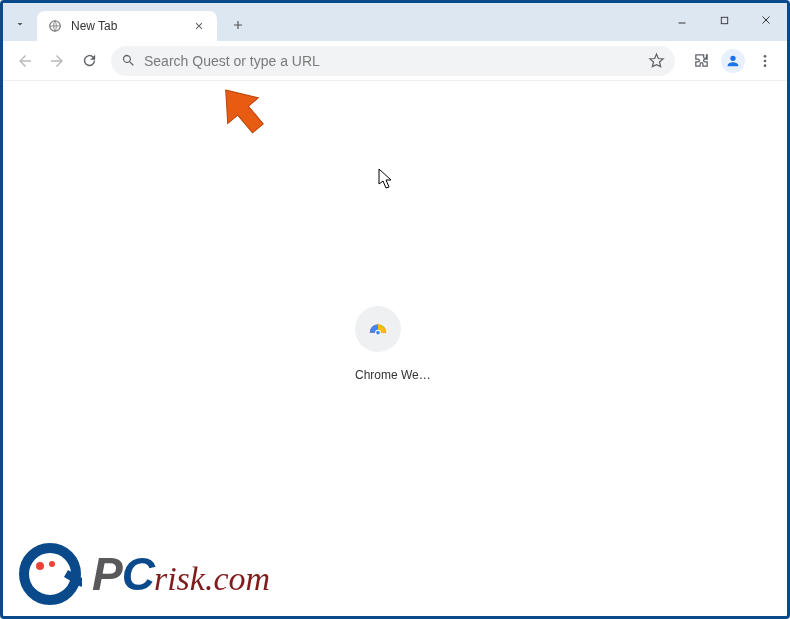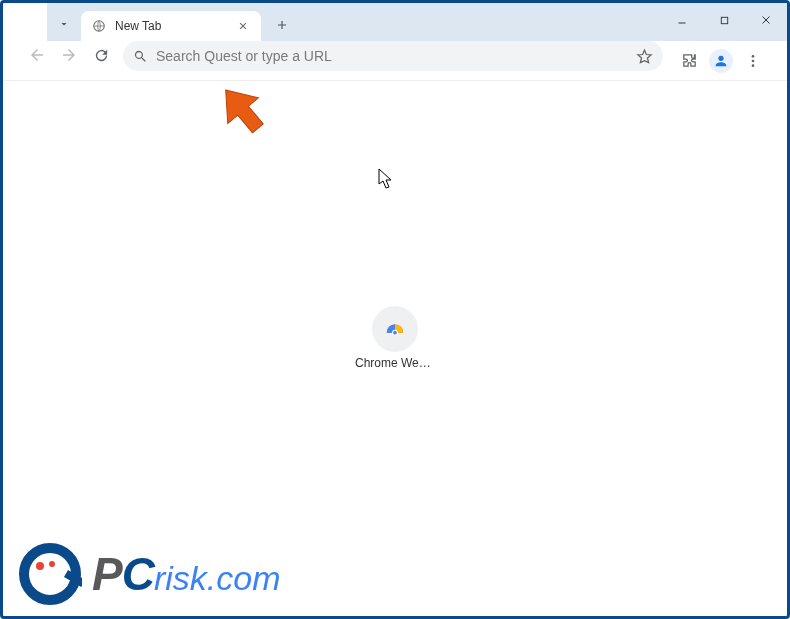--- a/index.html
+++ b/index.html
@@ -14,21 +14,20 @@
     border-radius: 4px;
   }
   
   .titlebar {
     height: 38px;
     background: #dde7f2;
     display: flex;
     align-items: flex-end;
     padding: 4px 6px 0 6px;
     position: relative;
-    margin-left: 44px;
   }
   .tab-dropdown {
     width: 22px; height: 22px;
     display: flex; align-items: center; justify-content: center;
     margin-right: 6px; margin-bottom: 6px;
     color: #555;
     border-radius: 4px;
   }
   .tab {
     background: #fff;
@@ -73,21 +72,22 @@
   .window-controls div {
     width: 26px; height: 22px;
     display: flex; align-items: center; justify-content: center;
     color: #333;
   }
   
   .toolbar {
     height: 40px;
     background: #fff;
     display: flex;
-    padding: 0 20px;
+    align-items: center;
+    padding: 0 8px;
     gap: 4px;
     border-bottom: 1px solid #eee;
   }
   .nav-btn {
     width: 28px; height: 28px;
     display: flex; align-items: center; justify-content: center;
     color: #5f6368;
     border-radius: 50%;
   }
   .nav-btn.disabled { color: #bbb; }
@@ -134,22 +134,21 @@
     top: 225px;
     left: 50%;
     transform: translateX(-50%);
     display: flex;
     gap: 40px;
   }
   .shortcut {
     width: 80px;
     display: flex;
     flex-direction: column;
-    align-items: center;
-    gap: 4px;
+    gap: 16px;
   }
   .shortcut .tile {
     width: 46px; height: 46px;
     background: #eef0f1;
     border-radius: 50%;
     display: flex; align-items: center; justify-content: center;
   }
   .shortcut .label {
     font-size: 12px;
     color: #333;
@@ -183,21 +182,21 @@
     gap: 10px;
     font-family: Arial, sans-serif;
     font-style: italic;
     font-weight: 700;
     font-size: 46px;
     color: #59595b;
     letter-spacing: -1px;
   }
   .watermark .pc-text .p { color: #59595b; }
   .watermark .pc-text .c { color: #0a4a8a; }
-  .watermark .thin { font-weight: 400; font-style: italic; font-size: 34px; letter-spacing: 0; color:#3b82f6; }
+  .watermark .thin { font-weight: 400; font-style: italic; font-size: 34px; letter-spacing: 0; color:#7f1d1d;font-family:Liberation Serif, serif; }
 </style>
 </head>
 <body>
 
 <div class="titlebar">
   <div class="tab-dropdown">
     <svg width="12" height="12" viewBox="0 0 24 24">
         <path fill="currentColor" d="M7 10l5 5 5-5z"></path>
       </svg>
   </div>

